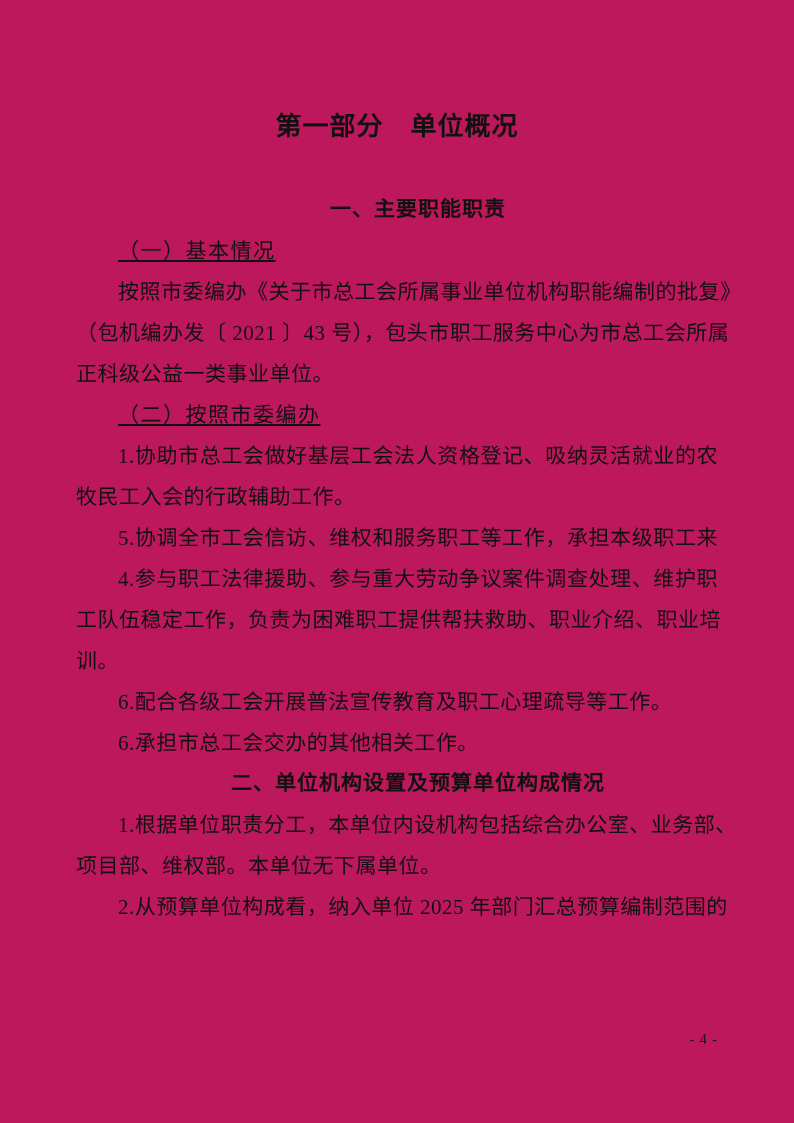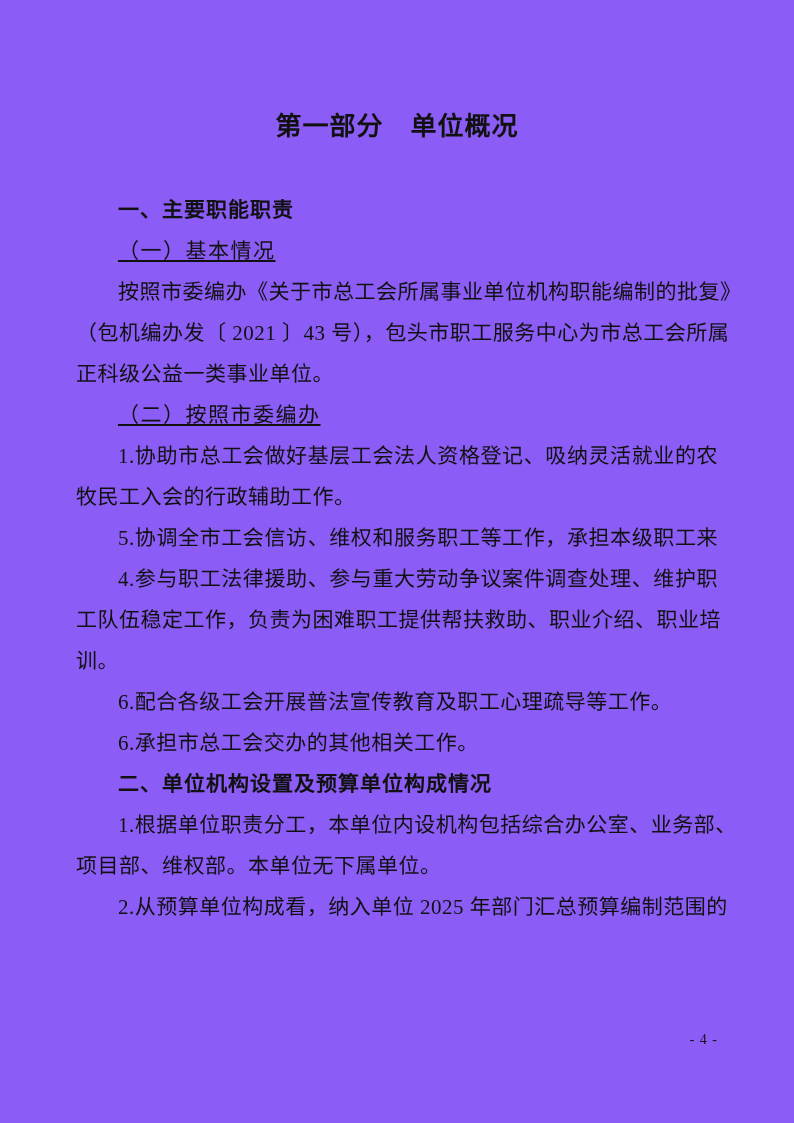--- a/index.html
+++ b/index.html
@@ -5,21 +5,21 @@
 <style>
   html, body {
     margin: 0;
     padding: 0;
     background: #ffffff;
   }
   .page {
     position: relative;
     width: 794px;
     height: 1123px;
-    background: #8b5cf6;
+    background: #be185d;
     color: #111111;
     font-family: "Liberation Serif", serif;
     overflow: hidden;
   }
   .content {
     position: absolute;
     left: 76px;
     top: 106px;
     width: 642px;
   }
@@ -41,23 +41,24 @@
     text-align: left;
   }
   
   .line.justify {
     text-align: justify;
     text-align-last: justify;
   }
   
   .line.first { text-indent: 42px; }
   .block.heading1 .line {
-    font-family: Liberation Serif, serif;
+    font-family: Liberation Mono, monospace;
     font-weight: bold;
     letter-spacing: 1px;
+    text-align: center;
   }
   
   .block.heading2 .line {
     letter-spacing: 1.5px;
     text-decoration: underline;
   }
   .page-num {
     position: absolute;
     top: 1031px;
     right: 76px;

